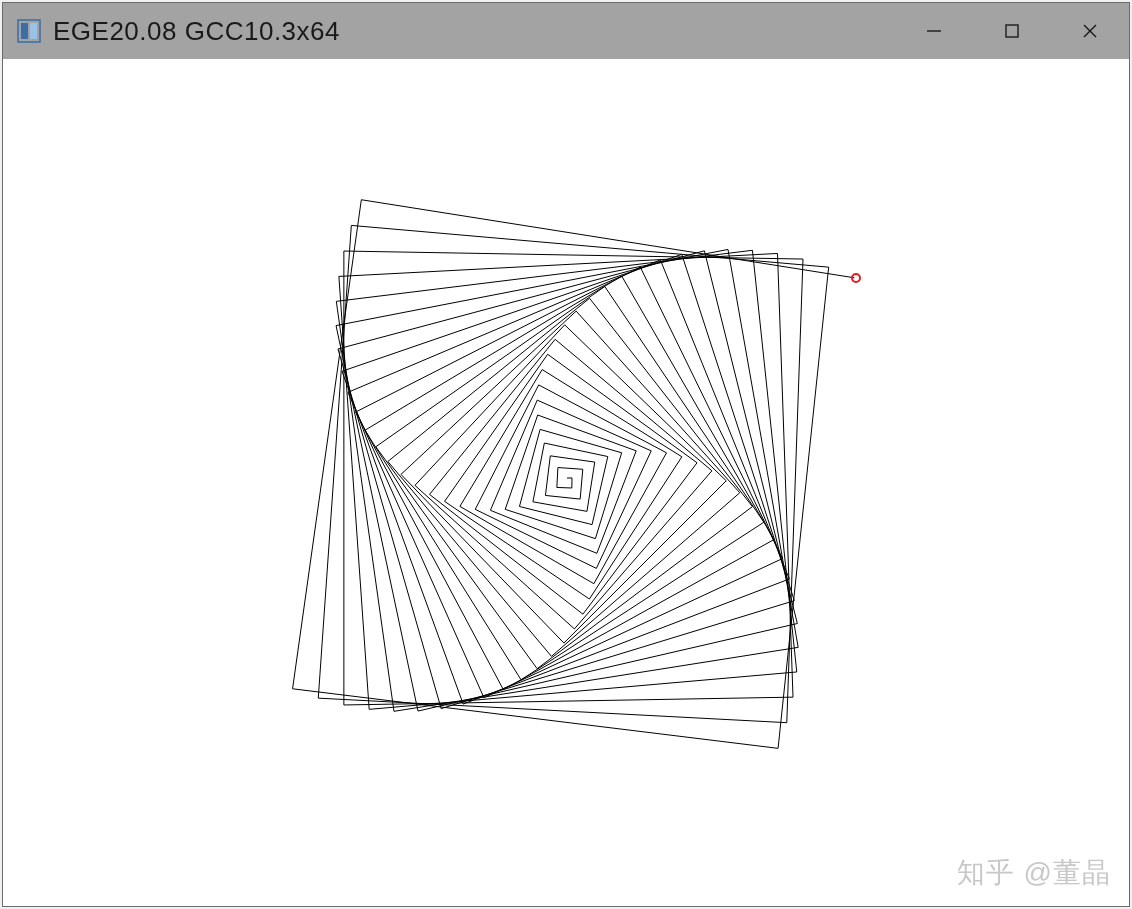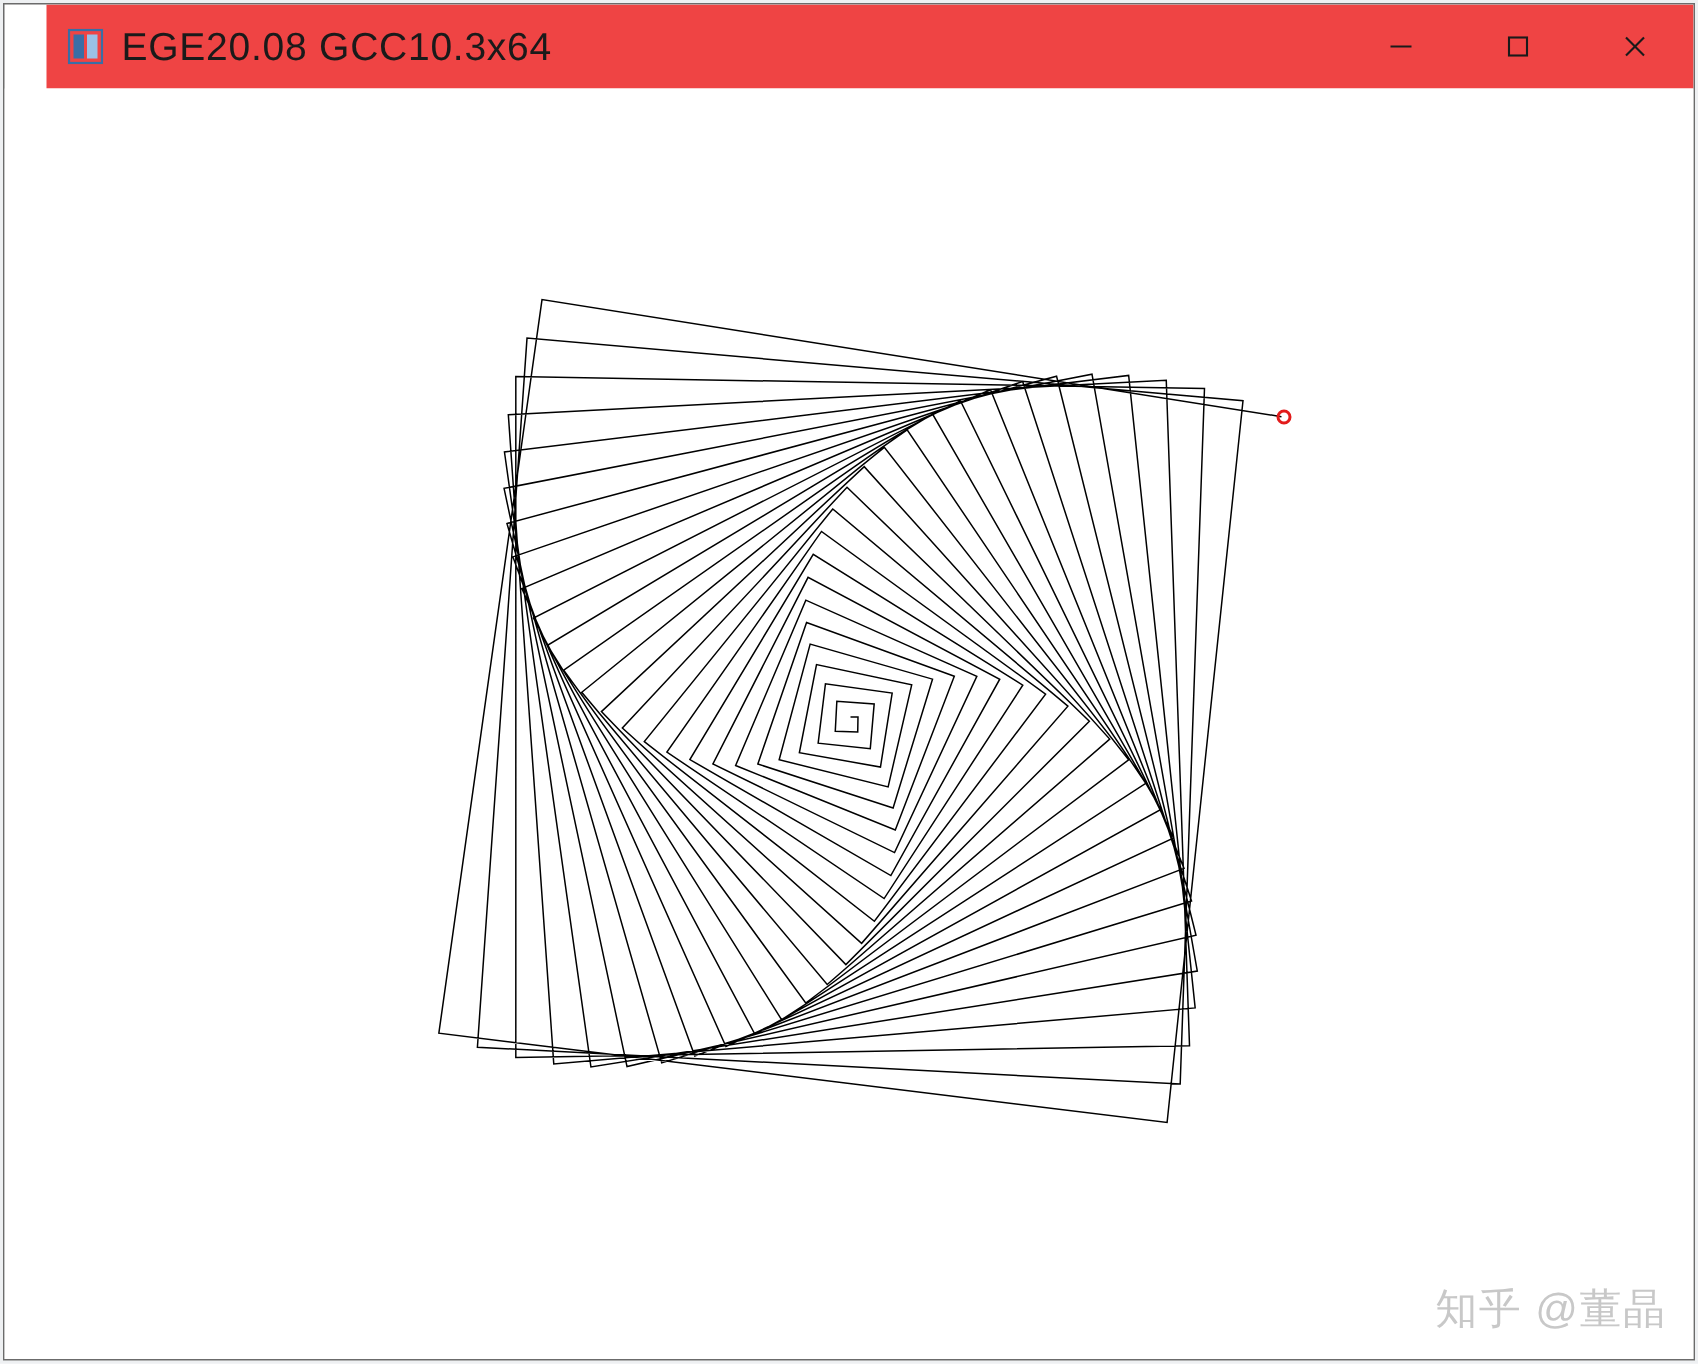--- a/index.html
+++ b/index.html
@@ -8,23 +8,22 @@
     width:1128px;height:905px;
     margin:2px;
     background:#ffffff;
     border:1px solid #6b6b6b;
     box-sizing:border-box;
     overflow:hidden;
   }
   .titlebar{
     display:flex;align-items:center;
     height:56px;
-    background:#ef4444;
+    background:#a3a3a3;
     user-select:none;
-    margin-left:28px;
   }
   .app-icon{
     width:24px;height:24px;
     margin:0 12px 0 14px;
     flex:0 0 auto;
   }
   .title-text{
     flex:1 1 auto;
     font-size:26px;
     color:#1a1a1a;

